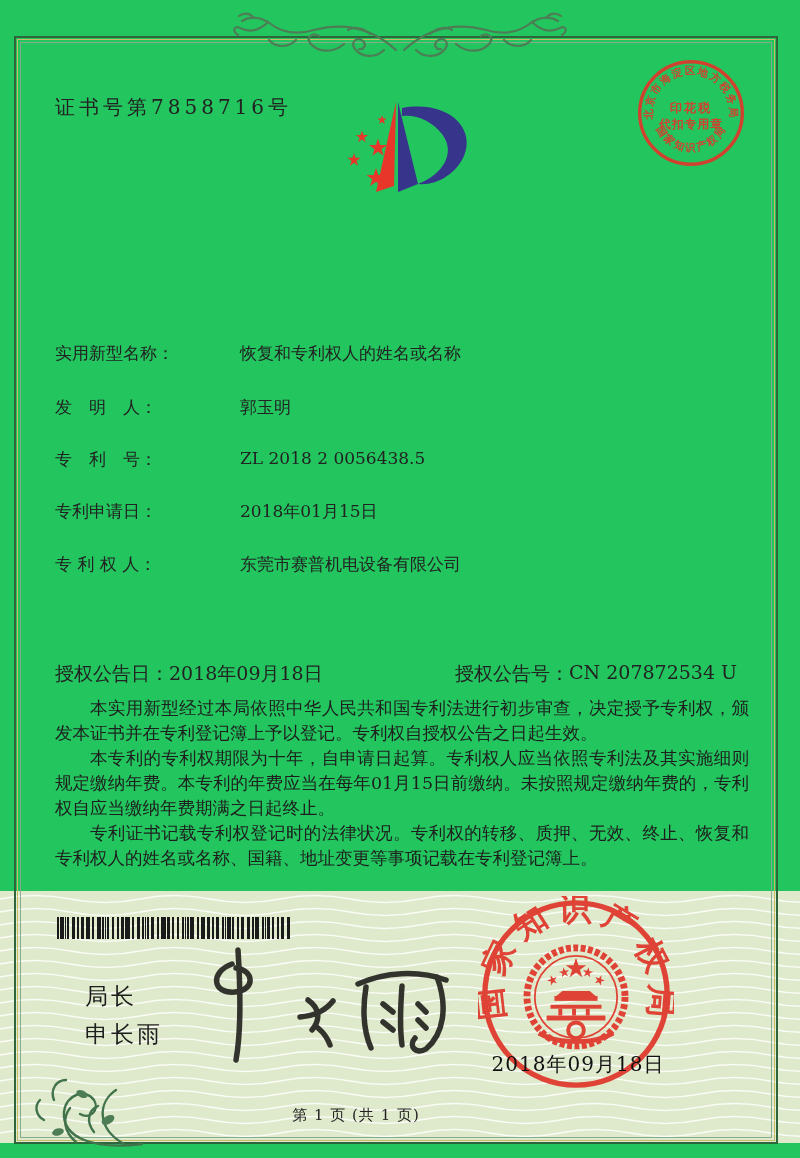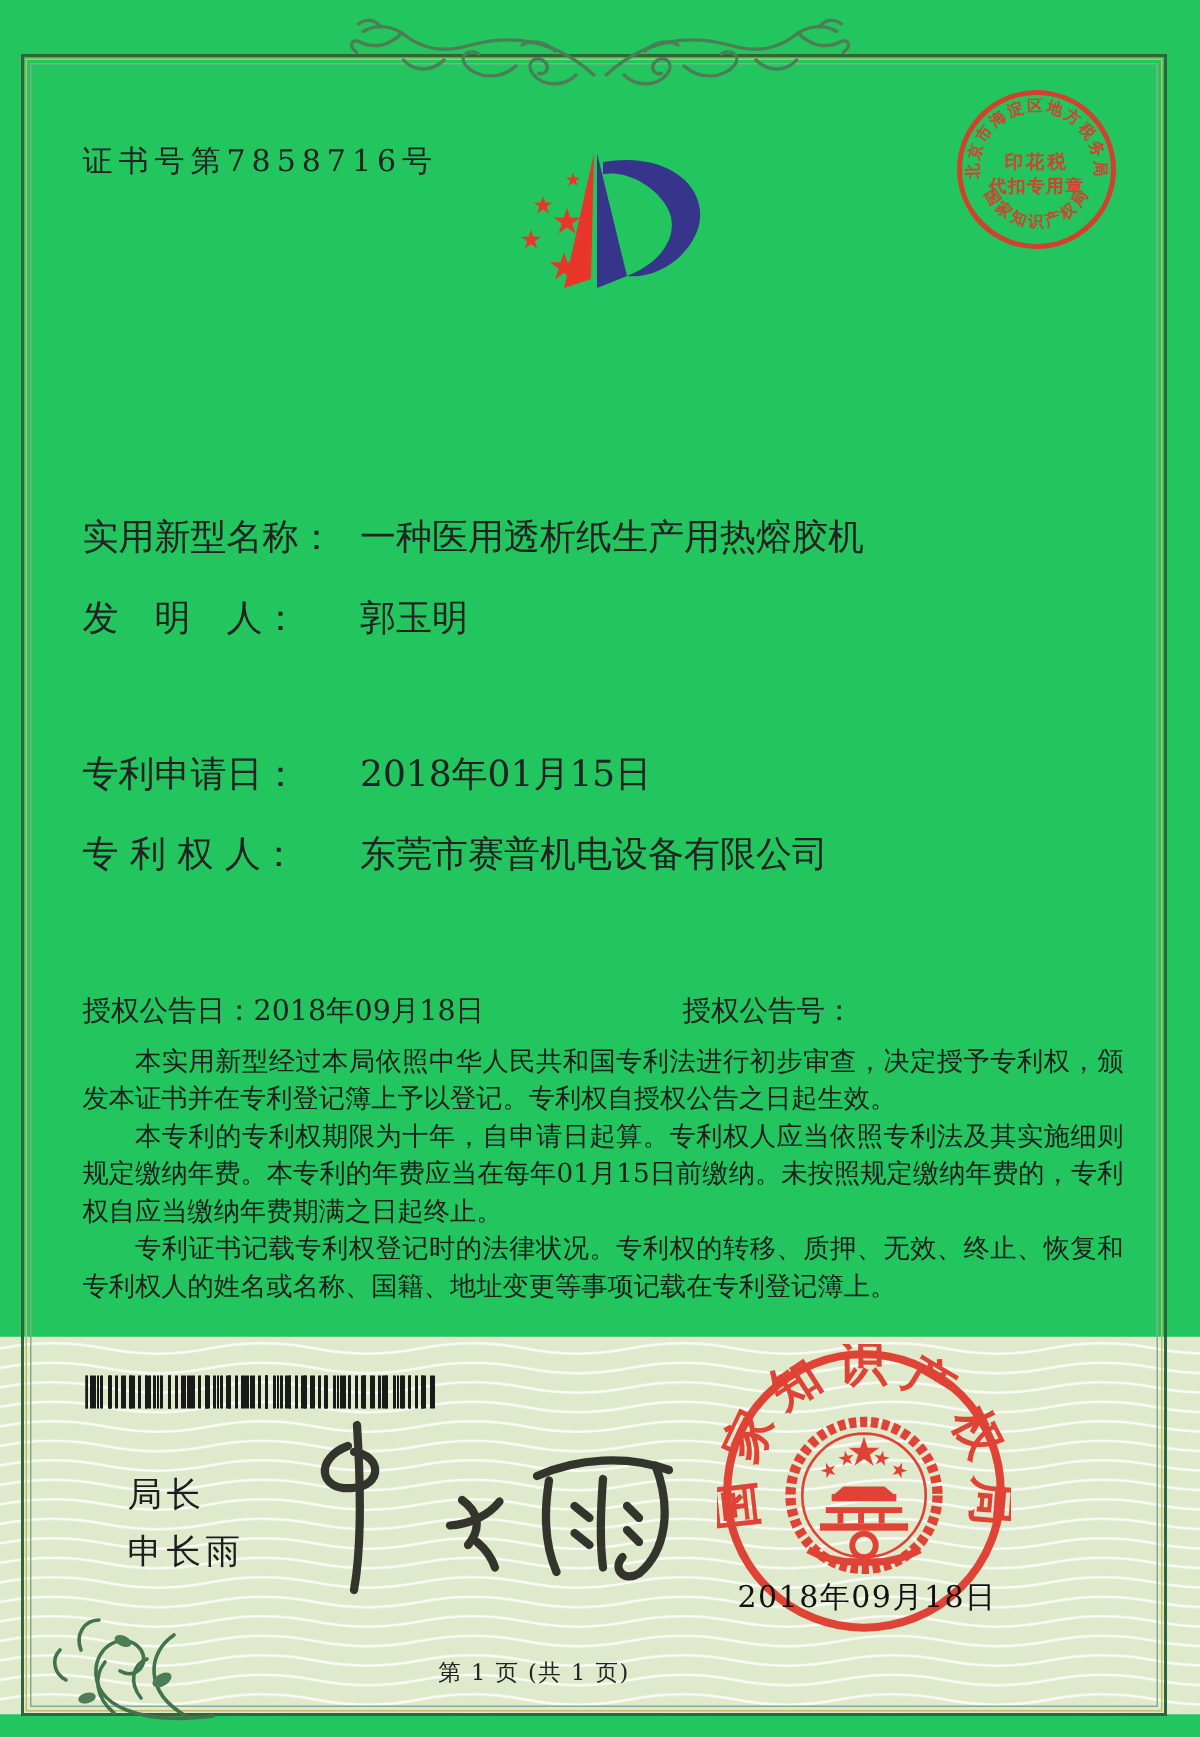--- a/index.html
+++ b/index.html
@@ -14,21 +14,21 @@
   .frame{position:absolute;left:14px;top:36px;width:760px;height:1104px;
     border:2.5px solid #2c663a;z-index:1;}
   .frame-gold{position:absolute;left:1px;top:1px;right:1px;bottom:1px;border:1px solid #c7bb66;}
   .frame-inner{position:absolute;left:2px;top:2px;right:2px;bottom:2px;border:1px solid #86ab8d;}
   .orn{position:absolute;z-index:2;}
   .content{position:absolute;left:0;top:0;width:800px;height:1158px;z-index:3;}
   .certno{position:absolute;left:55px;top:94px;font-size:20px;letter-spacing:4px;color:#222;}
   .logo{position:absolute;left:318px;top:98px;z-index:3;}
   .title{position:absolute;left:0;top:226px;width:780px;text-align:center;
     font-size:43px;font-weight:700;letter-spacing:10px;color:#141414;}
-  .row{position:absolute;left:55px;width:700px;display:flex;font-size:24px;color:#222;}
+  .row{position:absolute;left:55px;width:700px;display:flex;font-size:17px;color:#222;}
   .row .lab{flex:0 0 185px;white-space:nowrap;}
   .row .val{white-space:nowrap;}
   .row .val.wrap{white-space:normal;width:525px;line-height:26px;}
   .r0{top:342px}.r1{top:396px}.r2{top:448px}.r3{top:500px}.r4{top:553px}.r5{top:606px}
   .grantrow{position:absolute;left:55px;top:661px;width:710px;display:flex;font-size:19px;color:#222;}
   .grantrow .g-left{flex:0 0 400px;display:flex;}
   .grantrow .g-right{display:flex;}
   .bodytext{position:absolute;left:55px;top:696px;width:694px;
     font-size:17.5px;line-height:25px;color:#1e1e1e;text-align:justify;}
   .bodytext p{margin:0;text-indent:2em;}
@@ -121,42 +121,47 @@
         <use href="#star" transform="translate(44,39) scale(6.5)"></use>
         <use href="#star" transform="translate(60,50) scale(9.5)"></use>
         <use href="#star" transform="translate(36,62) scale(7)"></use>
         <use href="#star" transform="translate(58,80) scale(10)"></use>
       </g>
     </svg>
 
 
     <div class="row r0">
       <span class="lab">实用新型名称：</span>
-      <span class="val">一种医用透析纸生产用热熔胶机</span>
+      <span class="val">恢复和专利权人的姓名或名称</span>
     </div>
     <div class="row r1">
       <span class="lab">发　明　人：</span>
       <span class="val">郭玉明</span>
+    </div>
+    <div class="row r2">
+      <span class="lab">专　利　号：</span>
+      <span class="val">ZL 2018 2 0056438.5</span>
     </div>
     <div class="row r3">
       <span class="lab">专利申请日：</span>
       <span class="val">2018年01月15日</span>
     </div>
     <div class="row r4">
       <span class="lab">专 利 权 人：</span>
       <span class="val">东莞市赛普机电设备有限公司</span>
     </div>
 
     <div class="grantrow">
       <span class="g-left">
         <span>授权公告日：</span>
         <span>2018年09月18日</span>
       </span>
       <span class="g-right">
         <span>授权公告号：</span>
+        <span>CN 207872534 U</span>
       </span>
     </div>
 
     <div class="bodytext">
       <p>本实用新型经过本局依照中华人民共和国专利法进行初步审查，决定授予专利权，颁发本证书并在专利登记簿上予以登记。专利权自授权公告之日起生效。</p>
       <p>本专利的专利权期限为十年，自申请日起算。专利权人应当依照专利法及其实施细则规定缴纳年费。本专利的年费应当在每年01月15日前缴纳。未按照规定缴纳年费的，专利权自应当缴纳年费期满之日起终止。</p>
       <p>专利证书记载专利权登记时的法律状况。专利权的转移、质押、无效、终止、恢复和专利权人的姓名或名称、国籍、地址变更等事项记载在专利登记簿上。</p>
     </div>
 
     <div class="barcode"></div>

